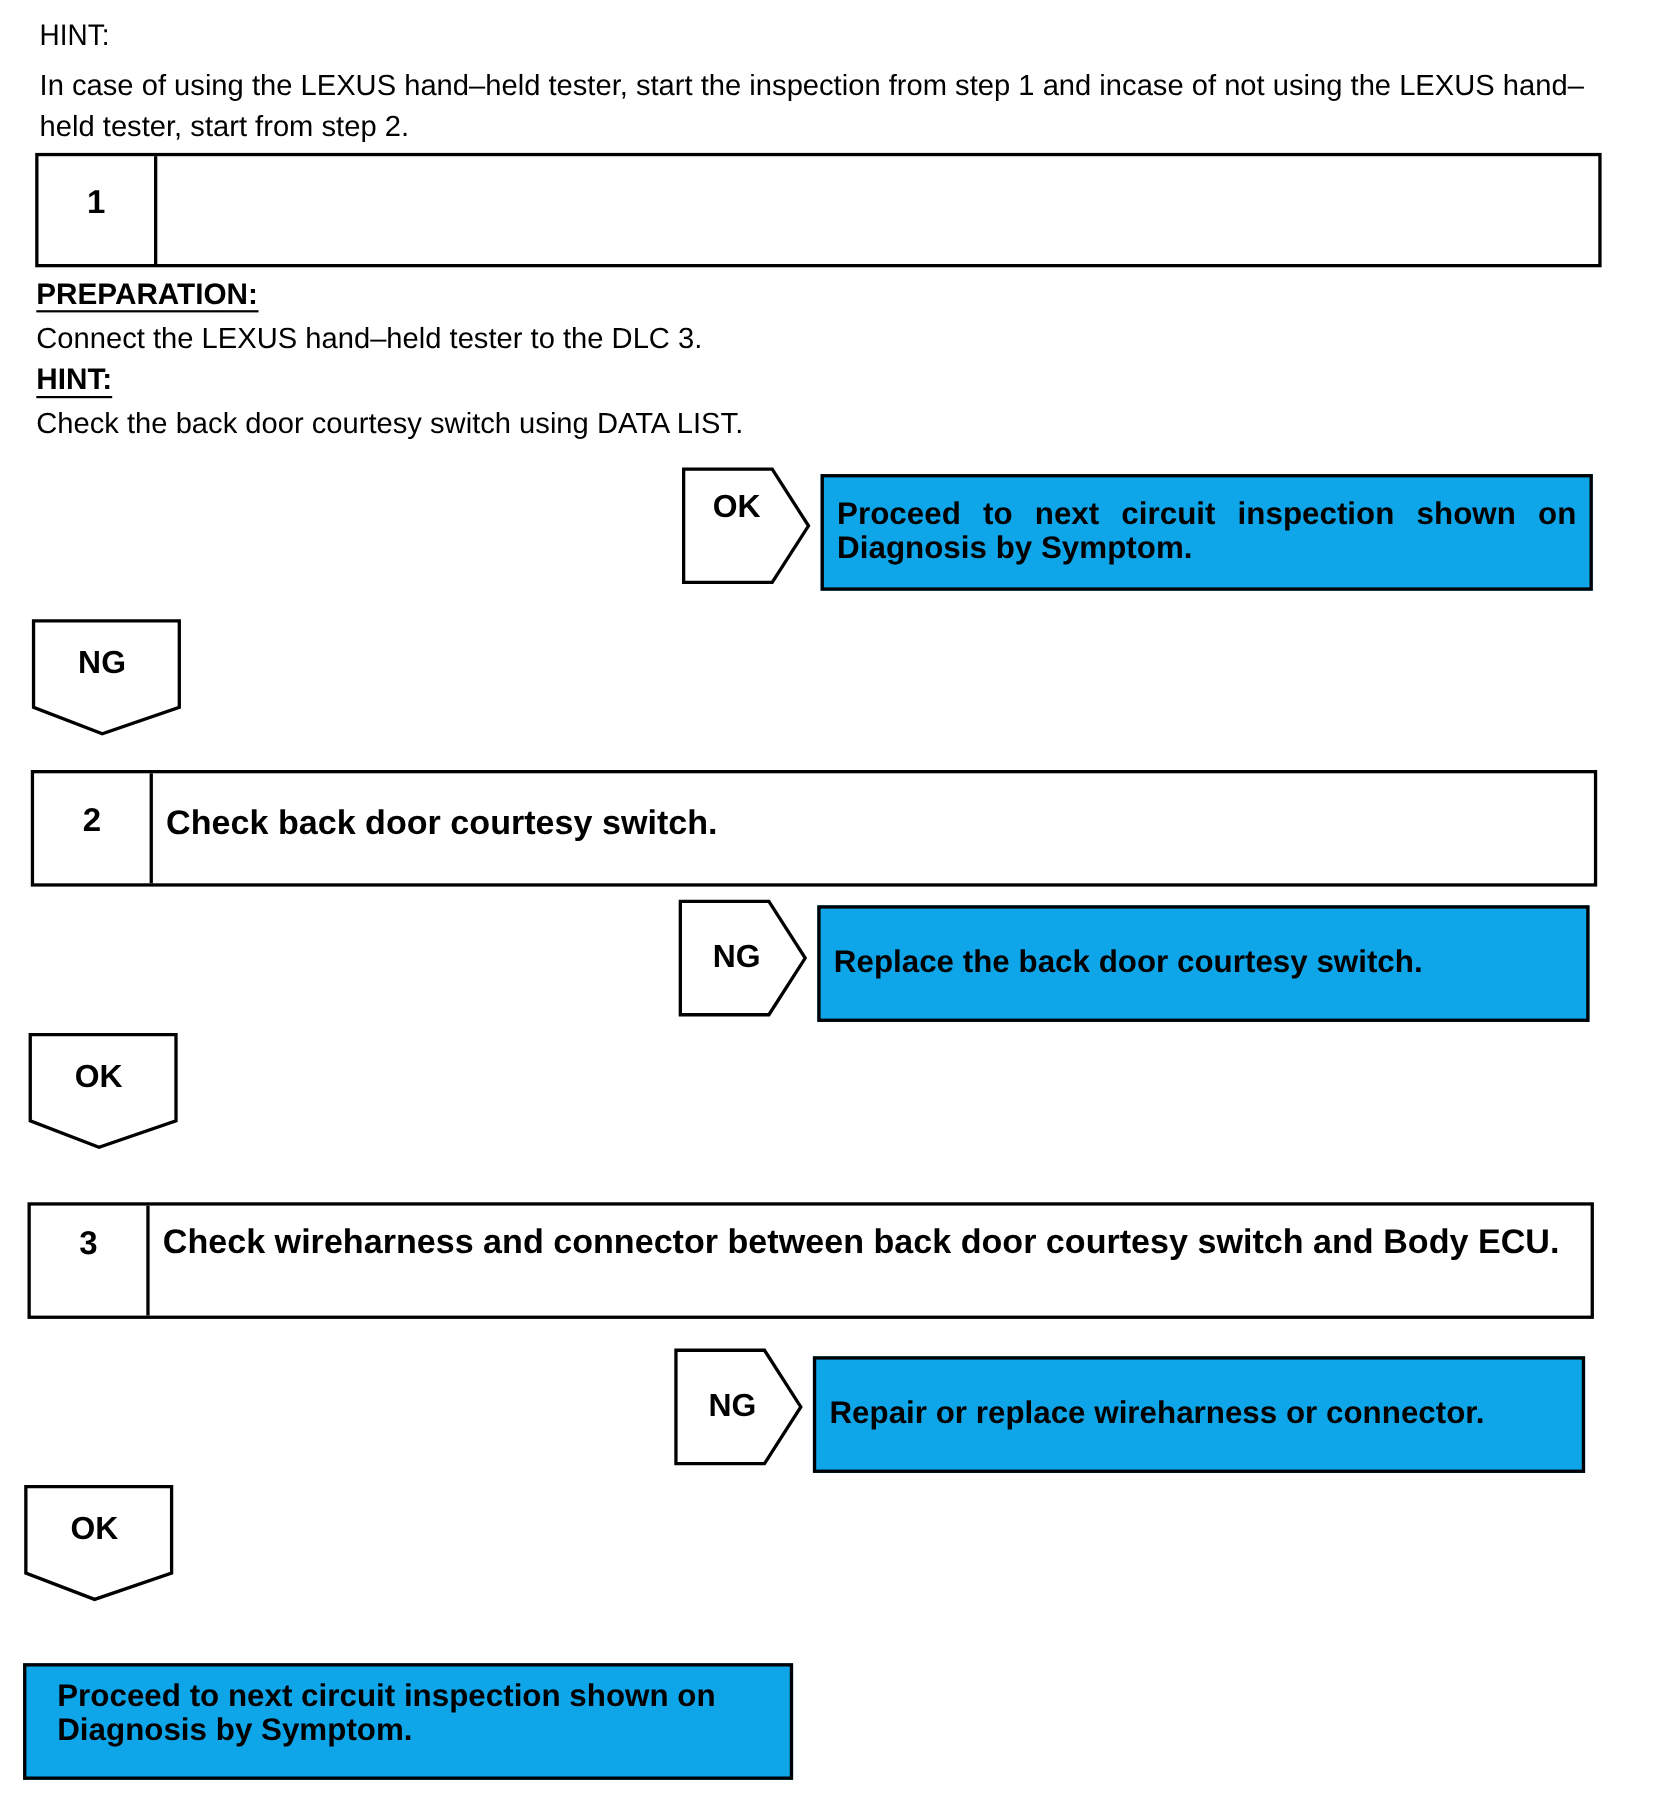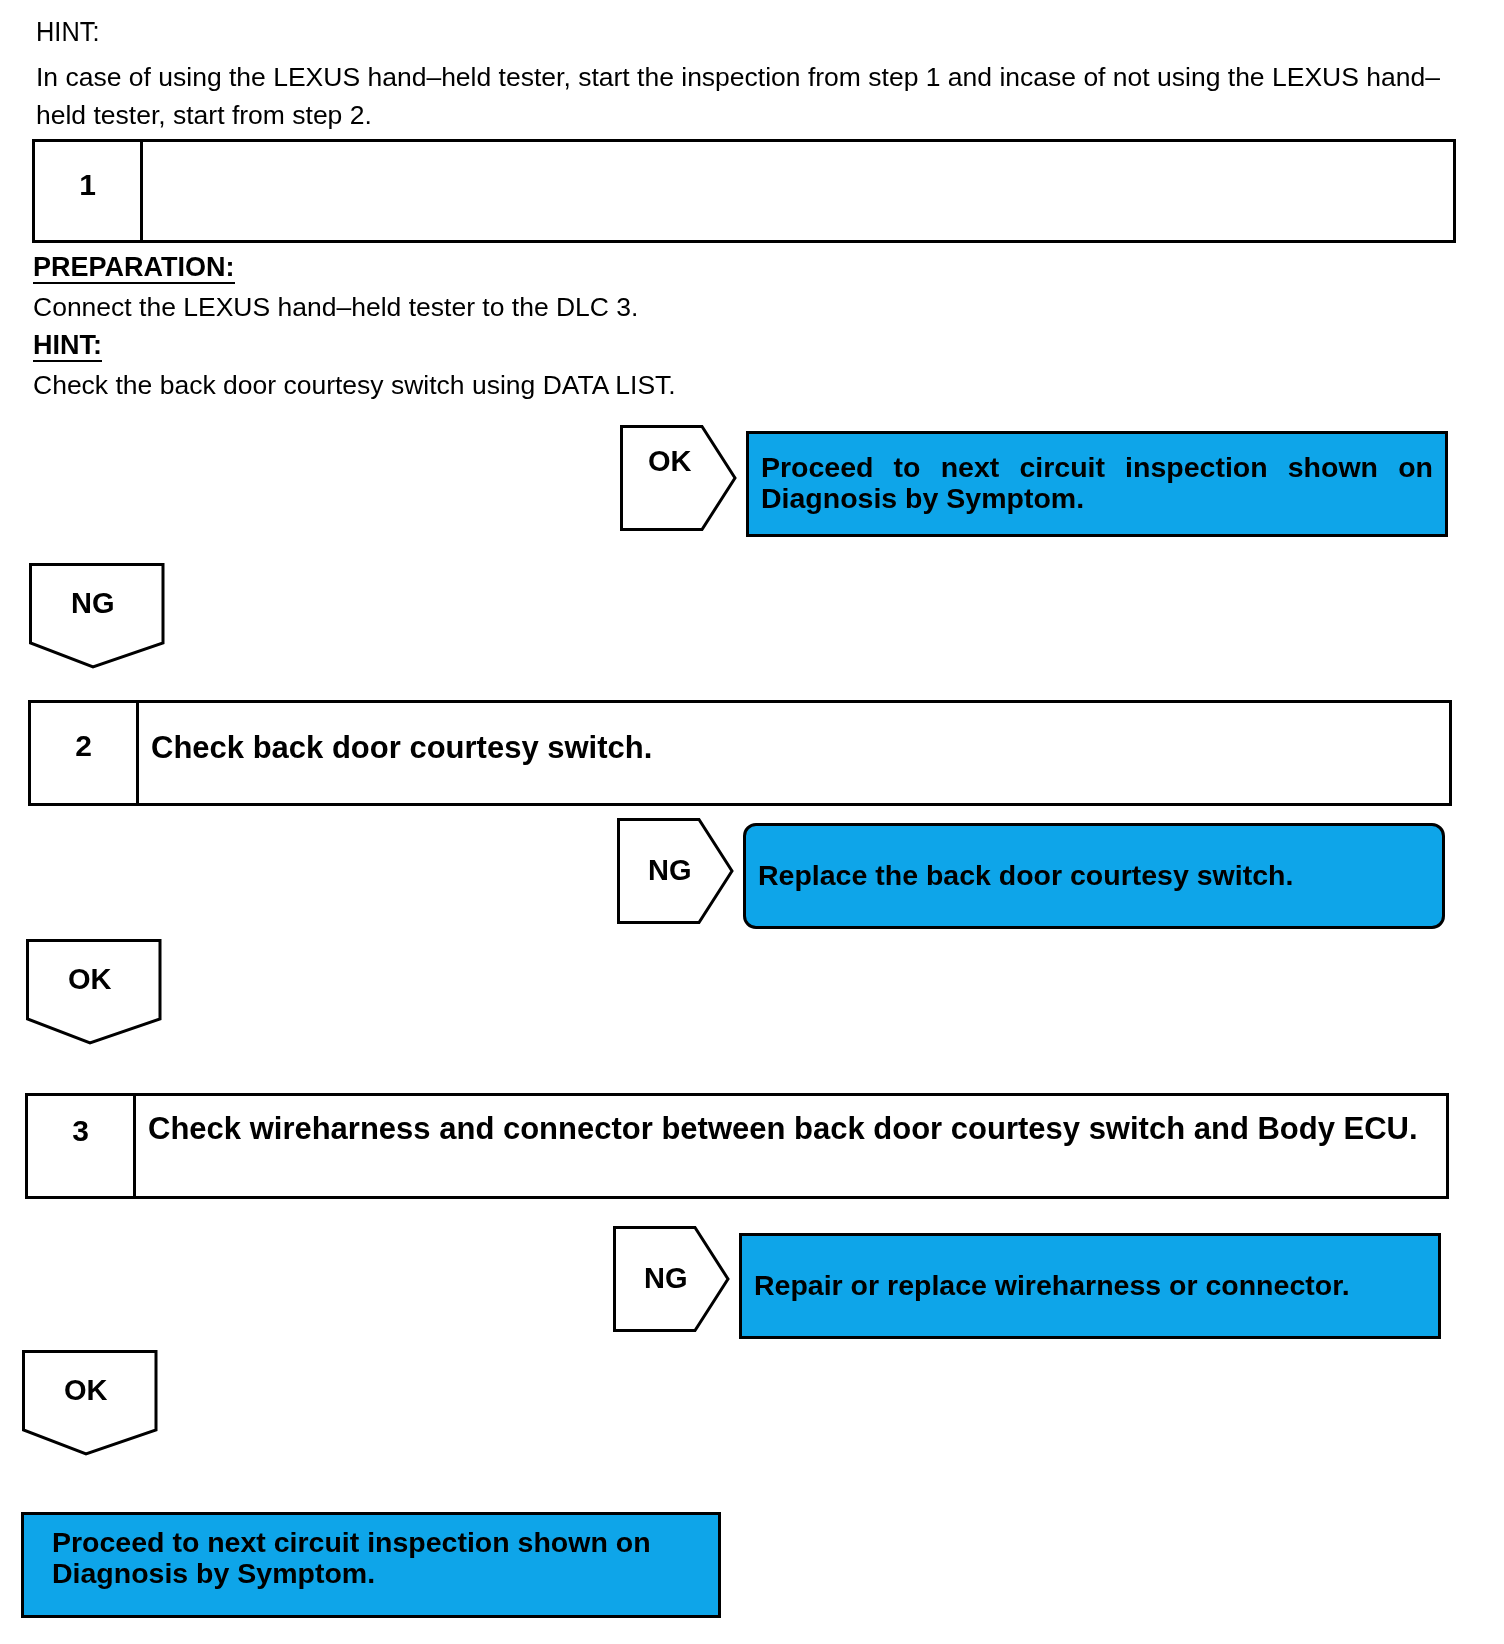--- a/index.html
+++ b/index.html
@@ -76,21 +76,21 @@
   <div class="step-num">2</div>
   <div class="step-title">Check back door courtesy switch.</div>
 </div>
 
 <div class="arrow-right" style="left:617px; top:818px; width:120px; height:106px;">
   <svg width="120" height="106">
     <polygon points="1.5,1.5 82,1.5 115,53 82,104.5 1.5,104.5" fill="#fff" stroke="#000" stroke-width="3"></polygon>
   </svg>
   <div class="arrow-label" style="left:31px; top:36px;">NG</div>
 </div>
-<div class="result-box" style="left:743px; top:823px; width:702px; height:106px; padding-top:34px;border-radius:13px;">
+<div class="result-box" style="left:743px; top:823px; width:702px; height:106px; padding-top:34px;">
   <span>Replace the back door courtesy switch.</span>
 </div>
 
 <div class="arrow-down" style="left:26px; top:939px; width:136px; height:106px;">
   <svg width="136" height="106">
     <polygon points="1.5,1.5 134,1.5 134,80 64,104 1.5,80" fill="#fff" stroke="#000" stroke-width="3"></polygon>
   </svg>
   <div class="arrow-label" style="left:42px; top:24px;">OK</div>
 </div>
 

